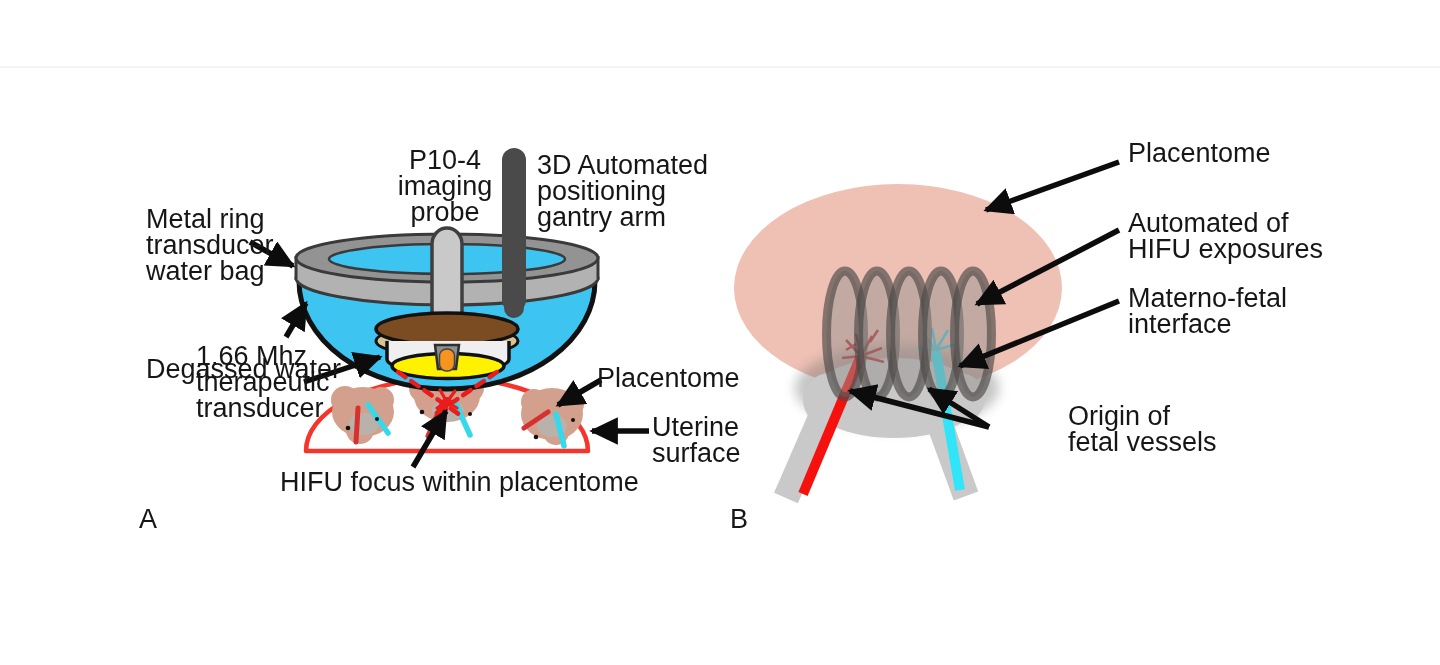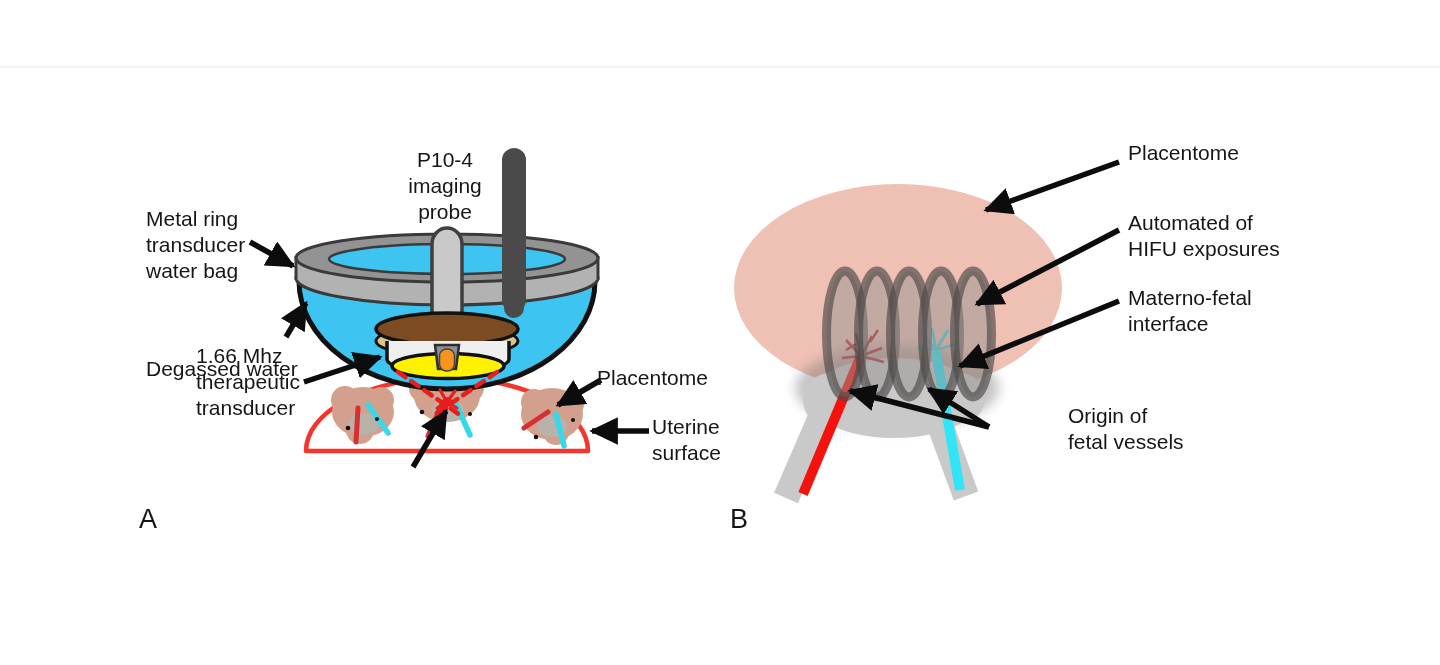--- a/index.html
+++ b/index.html
@@ -1,19 +1,19 @@
 <!DOCTYPE html>
 <html><head>
 <meta charset="utf-8">
 <style>
   html,body{margin:0;padding:0;background:#ffffff;}
   #canvas{position:relative;width:1440px;height:665px;background:#ffffff;overflow:hidden;
           font-family:"Liberation Sans", sans-serif;}
   .faint-rule{position:absolute;left:0;width:1440px;height:2px;background:rgba(205,200,200,0.22);}
-  .lbl{position:absolute;font-size:21px;line-height:26px;color:#161616;white-space:pre-line;}
+  .lbl{position:absolute;font-size:27px;line-height:26px;color:#161616;white-space:pre-line;}
   .lbl.center{text-align:center;}
   .panel-letter{position:absolute;font-size:27px;line-height:28px;color:#161616;}
   svg{position:absolute;left:0;top:0;}
 </style>
 </head>
 <body>
 
 <div id="canvas">
 
   <div class="faint-rule" style="top:66px"></div>
@@ -174,30 +174,34 @@
       <line x1="1119" y1="230" x2="977" y2="304" stroke="#0c0c0c"></line>
       <line x1="1119" y1="301" x2="960" y2="366" stroke="#0c0c0c"></line>
       <line x1="989" y1="427" x2="850" y2="391" stroke="#0c0c0c"></line>
       <line x1="989" y1="427" x2="929" y2="389" stroke="#0c0c0c"></line>
     </g>
   </svg>
 
   <div class="lbl center" style="left:384px;top:147px;width:122px">P10-4
 imaging
 probe</div>
+  <div class="lbl" style="left:537px;top:152px">3D Automated
+positioning
+gantry arm</div>
   <div class="lbl" style="left:146px;top:206px">Metal ring
 transducer
 water bag</div>
   <div class="lbl" style="left:146px;top:356px">Degassed water</div>
   <div class="lbl" style="left:196px;top:343px">1.66 Mhz
 therapeutic
 transducer</div>
   <div class="lbl" style="left:597px;top:365px">Placentome</div>
   <div class="lbl" style="left:652px;top:414px">Uterine
 surface</div>
+  <div class="lbl" style="left:280px;top:469px">HIFU focus within placentome</div>
   <div class="panel-letter" style="left:139px;top:505px">A</div>
 
   <div class="lbl" style="left:1128px;top:140px">Placentome</div>
   <div class="lbl" style="left:1128px;top:210px">Automated of
 HIFU exposures</div>
   <div class="lbl" style="left:1128px;top:285px">Materno-fetal
 interface</div>
   <div class="lbl" style="left:1068px;top:403px">Origin of
 fetal vessels</div>
   <div class="panel-letter" style="left:730px;top:505px">B</div>

